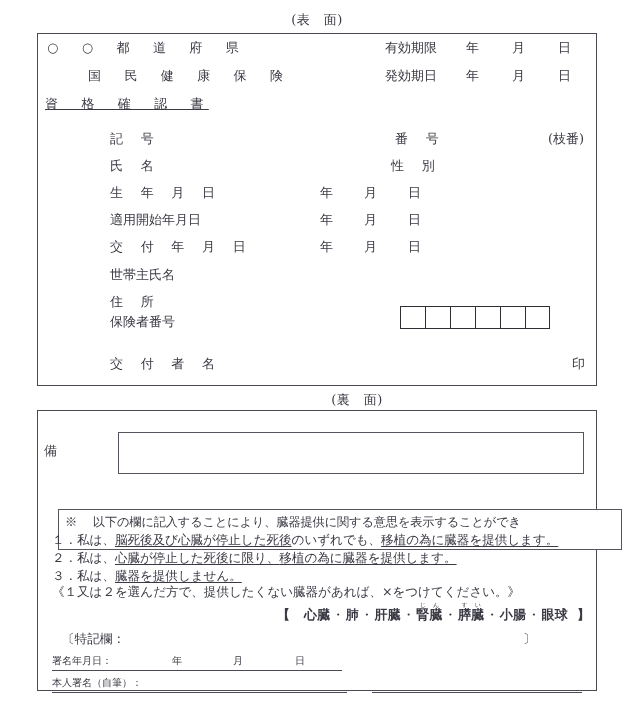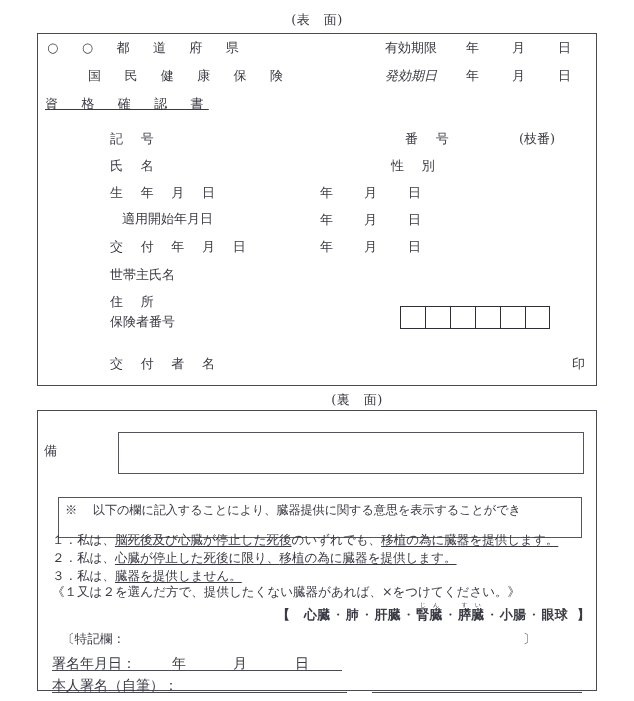--- a/index.html
+++ b/index.html
@@ -88,22 +88,22 @@
     width: 466px;
     height: 42px;
     border: 1.2px solid #55555d;
     box-sizing: border-box;
     background: #fff;
   }
 
   #notice-box {
     position: absolute;
     left: 58px;
-    top: 497px;
-    width: 524px;
+    top: 509px;
+    width: 564px;
     height: 41px;
     border: 1.1px solid #55555d;
     box-sizing: border-box;
     background: #fff;
     padding: 4px 5px 0 6px;
   }
   #notice-box .notice-line {
     font-size: 12.2px;
     line-height: 16.5px;
     white-space: nowrap;
@@ -161,21 +161,21 @@
     white-space: nowrap;
   }
   #special-note-close {
     position: absolute;
     left: 523px;
     top: 633px;
     font-size: 12.6px;
     line-height: 1;
   }
 
-  .sig-row { position: absolute; font-size: 14px; line-height: 1; white-space: nowrap; }
+  .sig-row { position: absolute; font-size: 10px; line-height: 1; white-space: nowrap; }
   .rule {
     position: absolute;
     border-bottom: 1.1px solid #4a4a52;
   }
 </style>
 </head>
 <body>
 
 <div class="sheet-caption" style="top:11px;">(表　面)</div>
 
@@ -183,38 +183,38 @@
 
 <div class="f-label sp1" style="left:47px;  top:41px;">○　○　都　道　府　県</div>
 <div class="f-label sp1" style="left:47px;  top:69px;margin-left:41px;">国　民　健　康　保　険</div>
 <div class="f-label sp1" style="left:45px;  top:97px;text-decoration:underline;">資　格　確　認　書</div>
 
 <div class="f-label" style="left:385px; top:41px;">有効期限</div>
 <div class="f-date" style="left:466px; top:41px;">年</div>
 <div class="f-date" style="left:512px; top:41px;">月</div>
 <div class="f-date" style="left:558px; top:41px;">日</div>
 
-<div class="f-label" style="left:385px; top:69px;font-style:italic;">発効期日</div>
+<div class="f-label" style="left:385px; top:69px;">発効期日</div>
 <div class="f-date" style="left:466px; top:69px;">年</div>
 <div class="f-date" style="left:512px; top:69px;">月</div>
 <div class="f-date" style="left:558px; top:69px;">日</div>
 
 <div class="f-label sp2" style="left:110px; top:132px;">記　号</div>
-<div class="f-label sp2" style="left:405px; top:132px;">番　号</div>
-<div class="f-label" style="left:519px; top:132px;">(枝番)</div>
+<div class="f-label sp2" style="left:395px; top:132px;">番　号</div>
+<div class="f-label" style="left:548px; top:132px;">(枝番)</div>
 
 <div class="f-label sp2" style="left:110px; top:159px;">氏　名</div>
 <div class="f-label sp2" style="left:391px; top:159px;">性　別</div>
 
 <div class="f-label sp2" style="left:110px; top:186px;">生　年　月　日</div>
 <div class="f-date" style="left:320px; top:186px;">年</div>
 <div class="f-date" style="left:364px; top:186px;">月</div>
 <div class="f-date" style="left:408px; top:186px;">日</div>
 
-<div class="f-label" style="left:122px; top:213px;font-family:Liberation Mono, monospace;">適用開始年月日</div>
+<div class="f-label" style="left:110px; top:213px;">適用開始年月日</div>
 <div class="f-date" style="left:320px; top:213px;">年</div>
 <div class="f-date" style="left:364px; top:213px;">月</div>
 <div class="f-date" style="left:408px; top:213px;">日</div>
 
 <div class="f-label sp2" style="left:110px; top:240px;">交　付　年　月　日</div>
 <div class="f-date" style="left:320px; top:240px;">年</div>
 <div class="f-date" style="left:364px; top:240px;">月</div>
 <div class="f-date" style="left:408px; top:240px;">日</div>
 
 <div class="f-label" style="left:110px; top:268px;">世帯主氏名</div>

